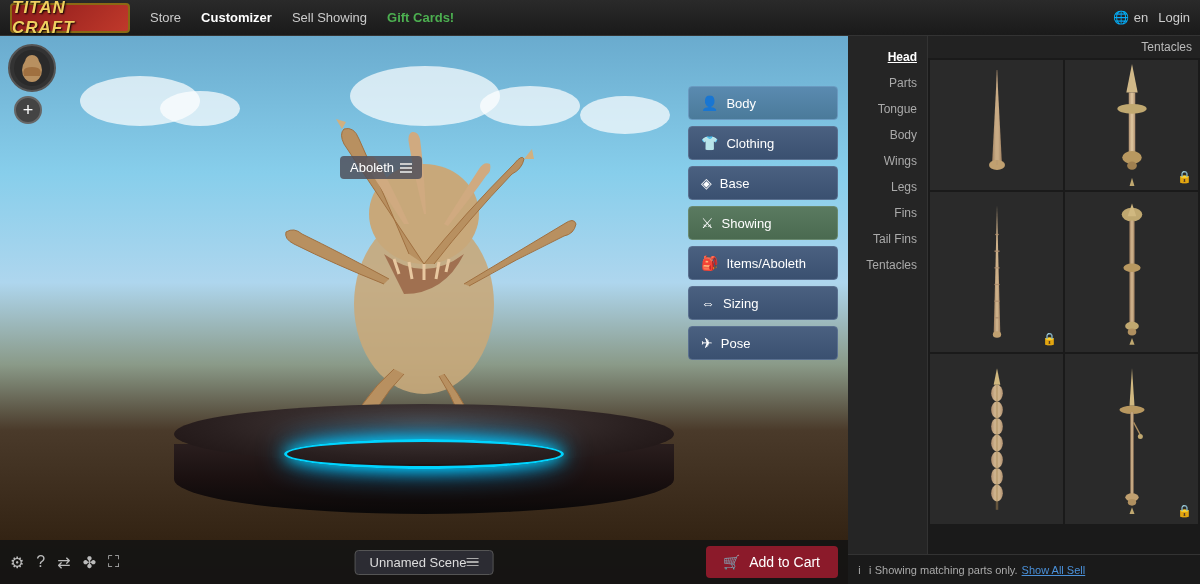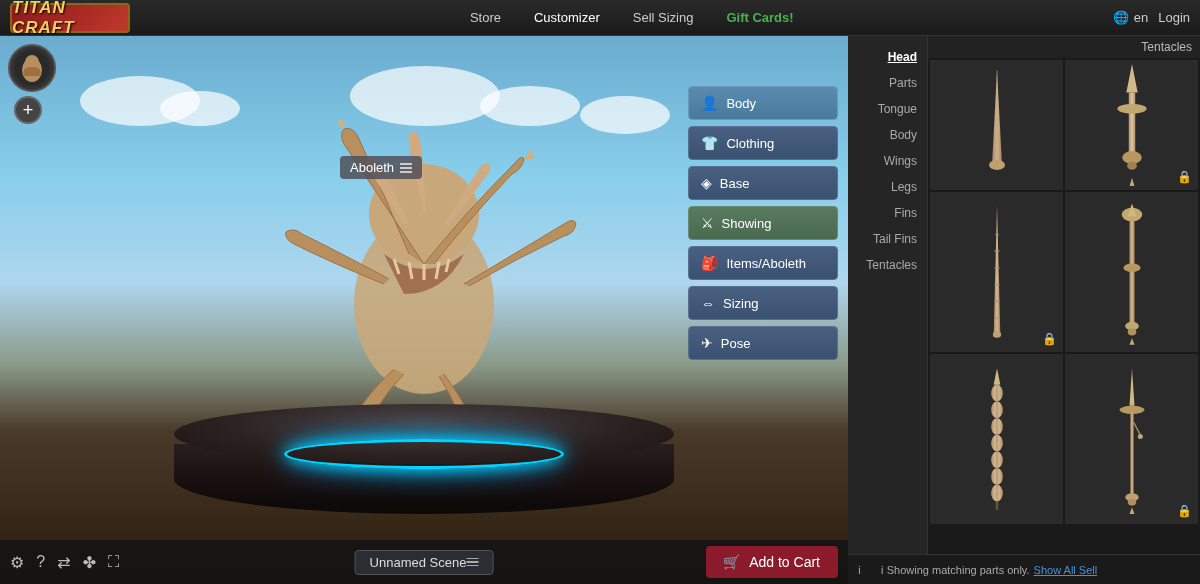--- a/index.html
+++ b/index.html
@@ -26,34 +26,33 @@
       font-weight: bold;
       font-size: 17px;
       color: #f0d060;
       text-shadow: 1px 1px 2px #000;
       font-style: italic;
       letter-spacing: 1px;
     }
     .nav-links {
       display: flex;
       align-items: center;
-      gap: 33px;
+      gap: 20px;
       margin-left: 20px;
       flex: 1;
-      justify-content: center;
     }
     .nav-link {
       color: #ccc;
       font-size: 13px;
       cursor: pointer;
       text-decoration: none;
     }
     .nav-link.active {
       color: #fff;
-      font-weight: normal;
+      font-weight: bold;
     }
     .nav-link.gift {
       color: #4caf50;
       font-weight: bold;
     }
     .nav-right {
       display: flex;
       align-items: center;
       gap: 10px;
       color: #ccc;
@@ -340,21 +339,21 @@
     ::-webkit-scrollbar-thumb { background: #444; border-radius: 2px; }
   </style>
 </head>
 <body>
 
 <div class="top-nav">
   <div class="logo">TITAN CRAFT</div>
   <div class="nav-links">
     <span class="nav-link">Store</span>
     <span class="nav-link active">Customizer</span>
-    <span class="nav-link">Sell Sizing</span>
+    <span class="nav-link">Sell Showing</span>
     <span class="nav-link gift">Gift Cards!</span>
   </div>
   <div class="nav-right">
     <div class="lang">
       <span>🌐</span>
       <span>en</span>
     </div>
     <span class="login">Login</span>
   </div>
 </div>
@@ -631,18 +630,18 @@
             </svg>
             <span class="lock-icon">🔒</span>
           </div>
 
         </div>
       </div>
     </div>
 
     <div class="bottom-bar">
       <span>ℹ</span>
-      <span style="margin-left:20px;">ℹ Showing matching parts only.</span>
+      <span style="margin-left:8px;">ℹ Showing matching parts only.</span>
       <span class="show-all">Show All Sell</span>
     </div>
   </div>
 
 </div>
 
 </body></html>

